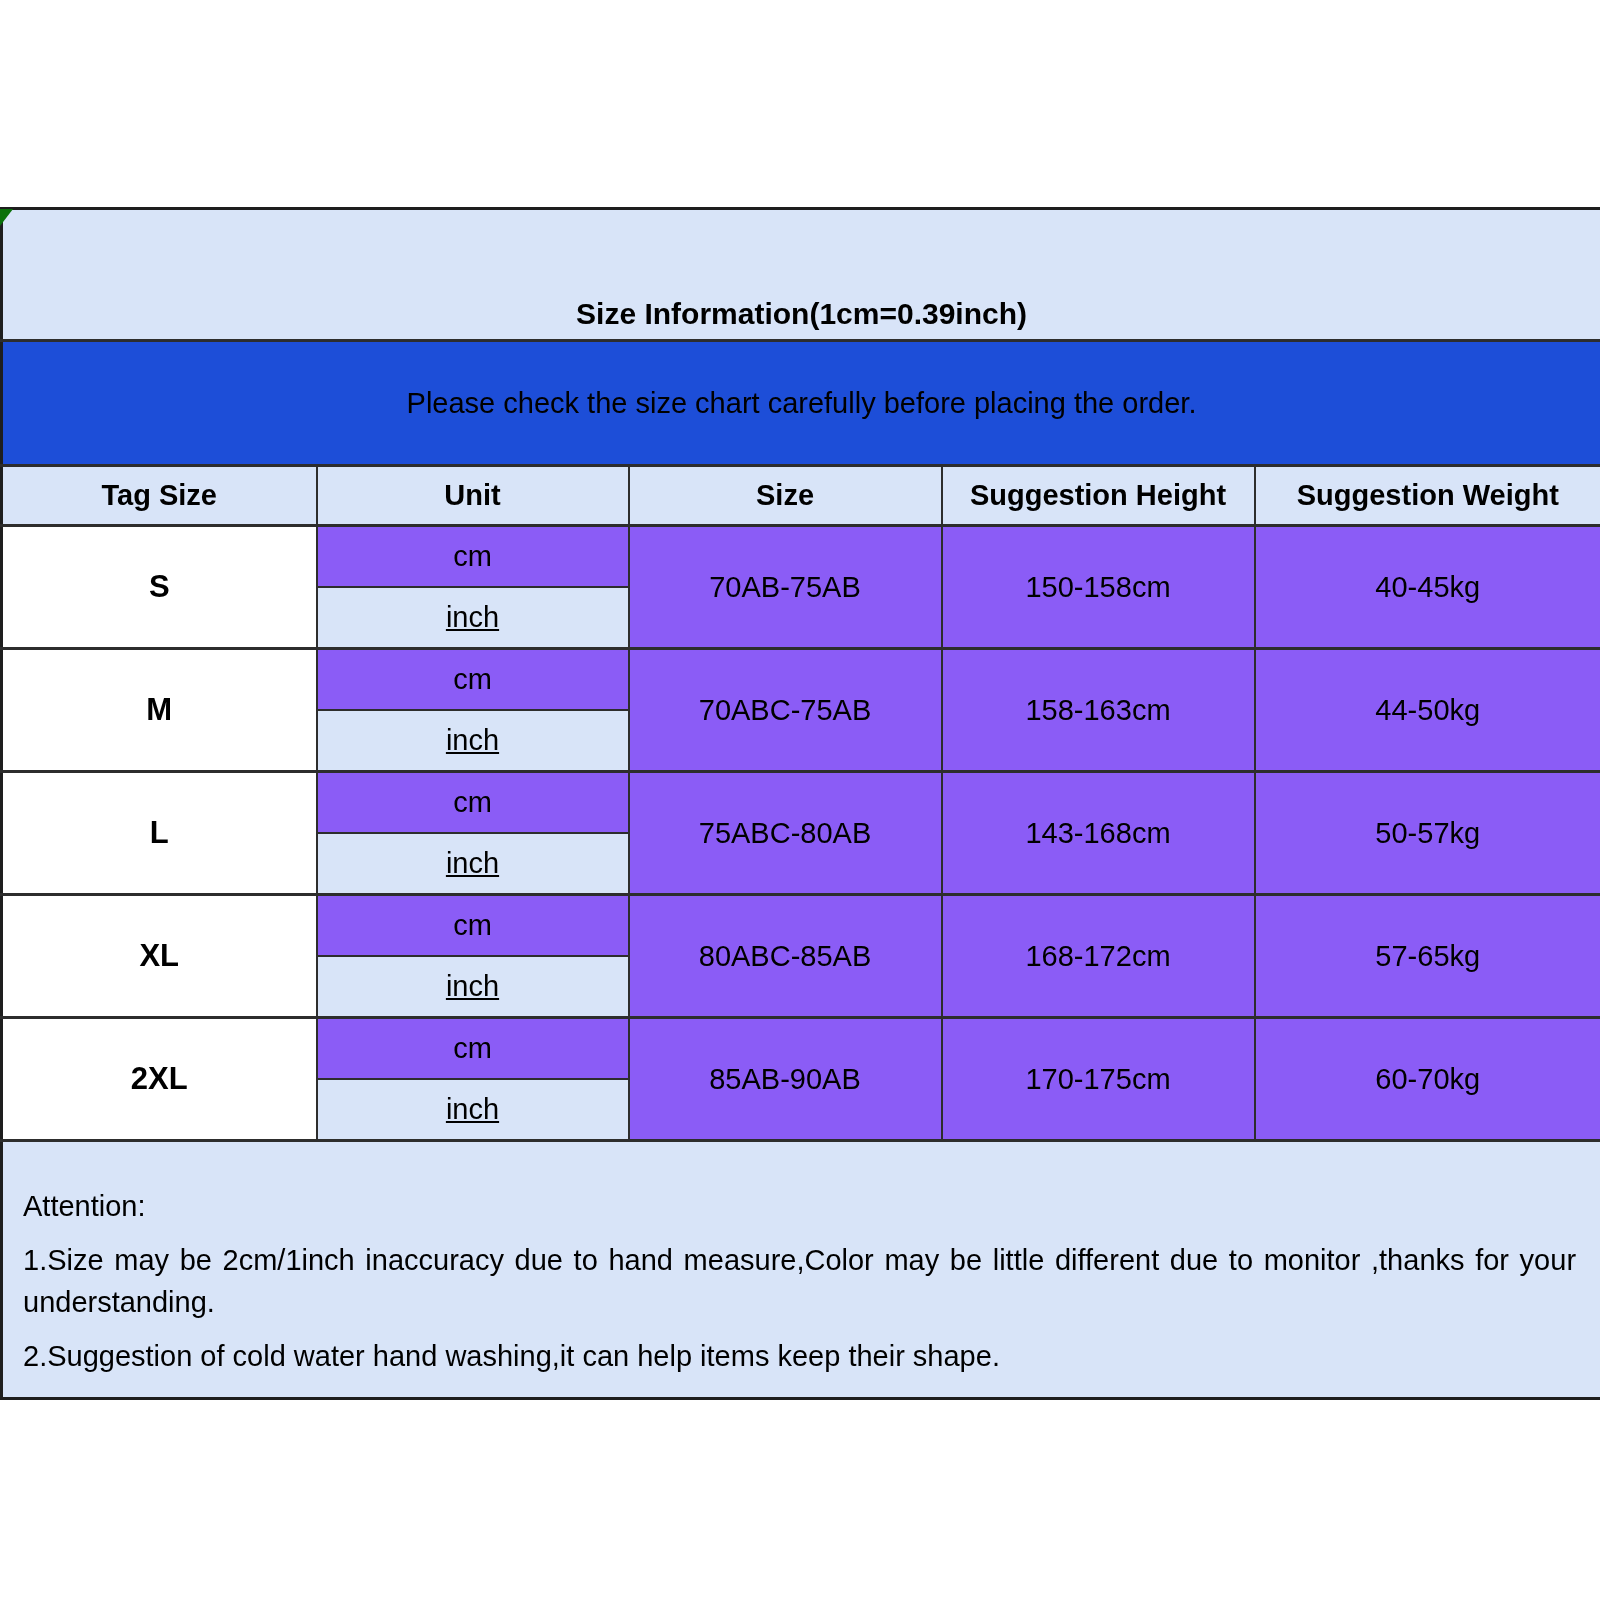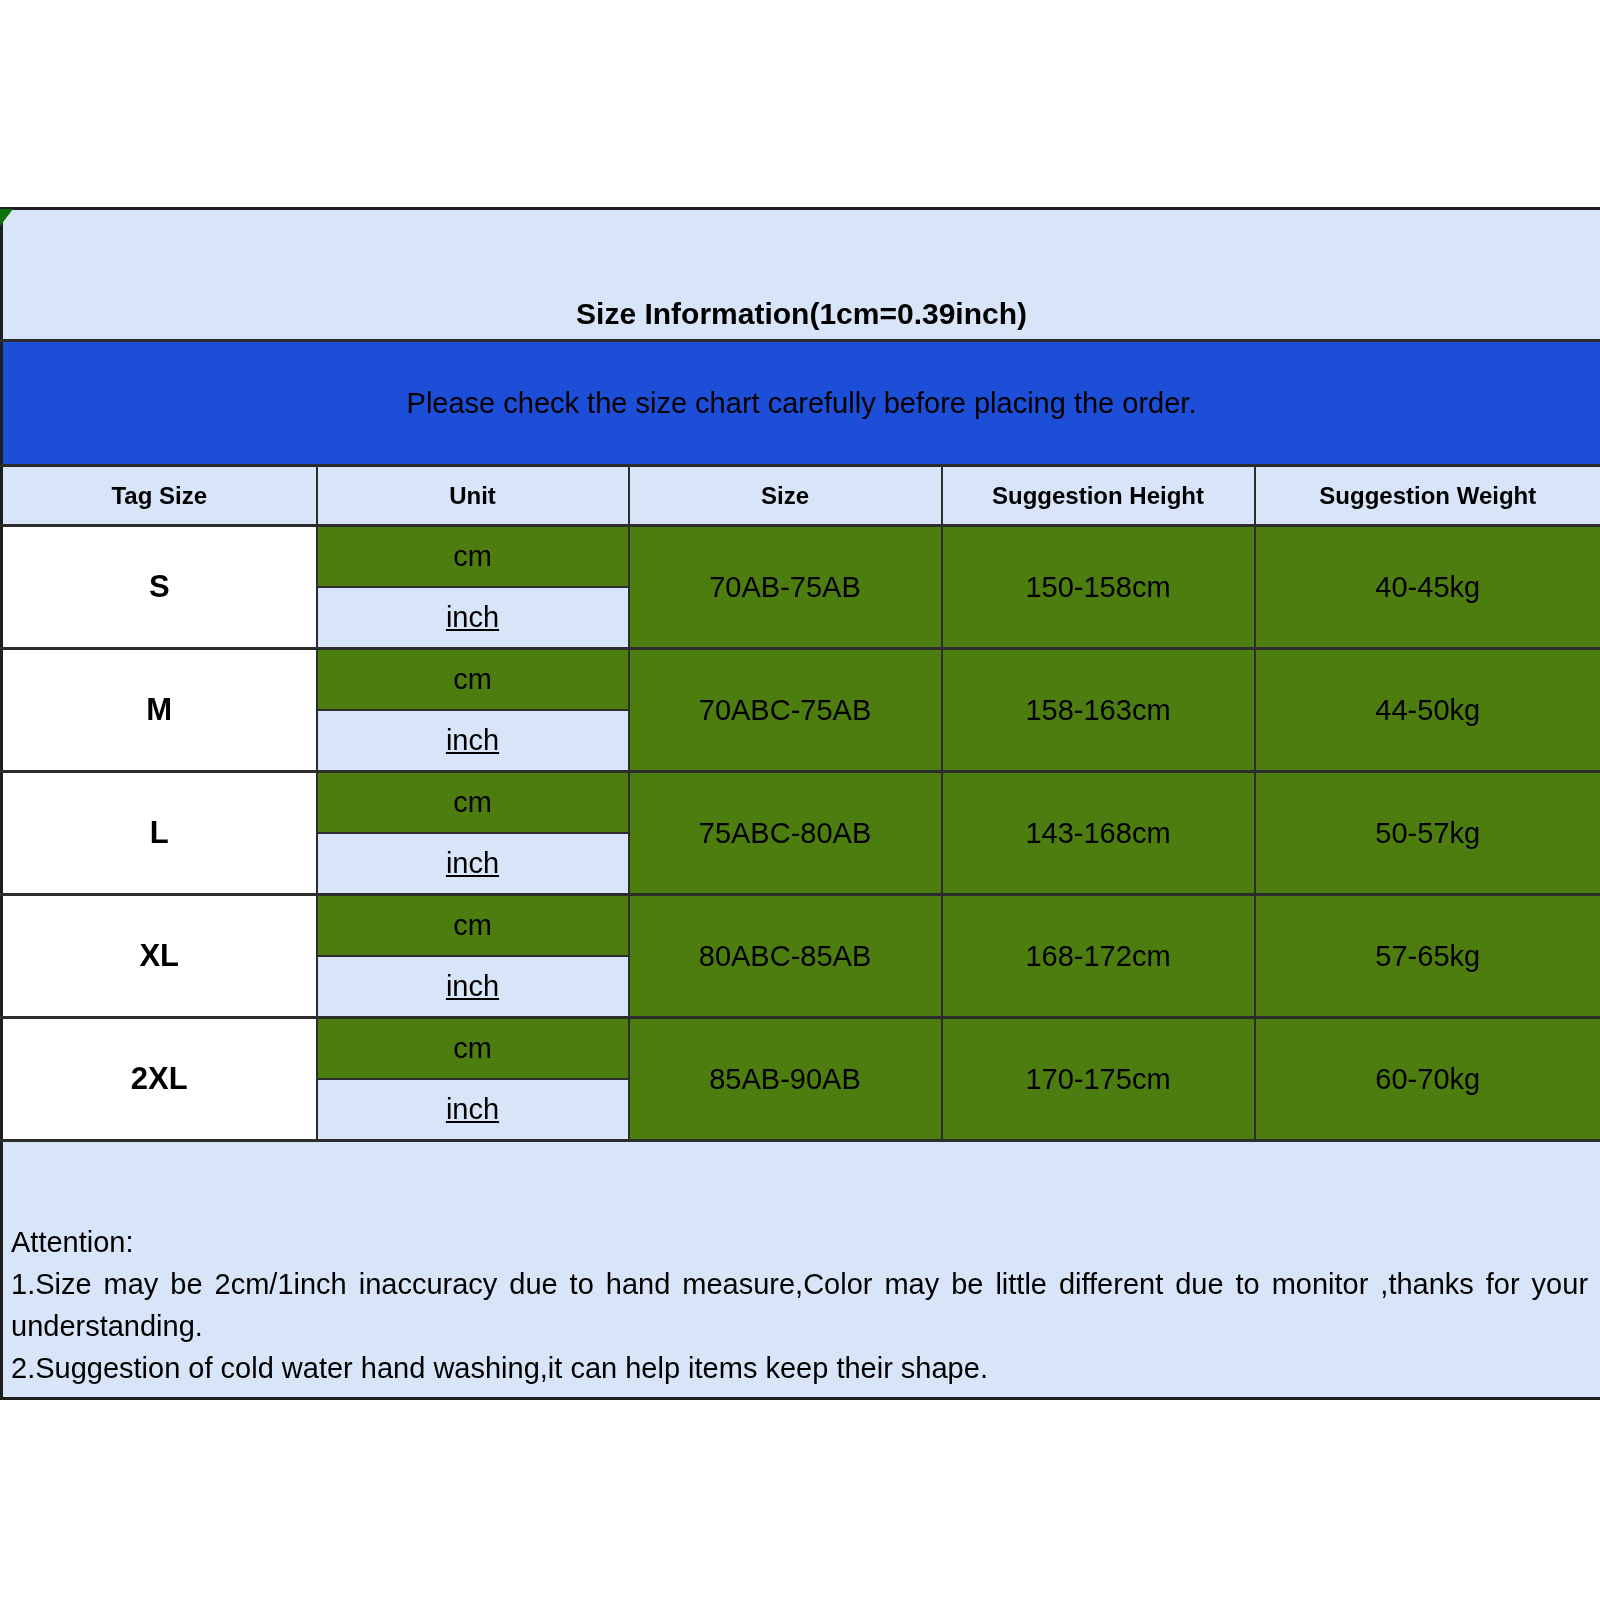--- a/index.html
+++ b/index.html
@@ -51,45 +51,45 @@
     height: 122px;
     background: #1d4ed8;
     font-size: 29px;
     border-bottom: 3px solid #2d2d2d;
   }
   
   tr.row-header td {
     height: 57px;
     background: #d8e4f8;
     font-weight: bold;
-    font-size: 24px;
+    font-size: 29px;
     border-bottom: 3px solid #2d2d2d;
   }
   
-  tr.sub-row td { height: 59px; background: #4d7c0f; }
+  tr.sub-row td { height: 59px; background: #8b5cf6; }
   tr.sub-row td.tag-cell {
     font-weight: bold;
     font-size: 31px;
     background: #ffffff;
   }
   tr.sub-row-first td { border-top: 3px solid #2d2d2d; }
   td.unit-inch-cell { background: #d8e4f8 !important; text-decoration: underline; }
   
   tr.row-attention td {
     height: 247px;
     background: #d8e4f8;
     border-top: 3px solid #2d2d2d;
     text-align: left;
     vertical-align: bottom;
     padding: 0 12px 8px 8px;
     font-size: 29px;
   }
   .attention-line {
     line-height: 42px;
-    margin: 0;
+    margin: 12px;
   }
   .attention-note {
     text-align: justify;
   }
   
   .corner-mark {
     position: absolute;
     left: 0;
     top: 209px;
     width: 0;

